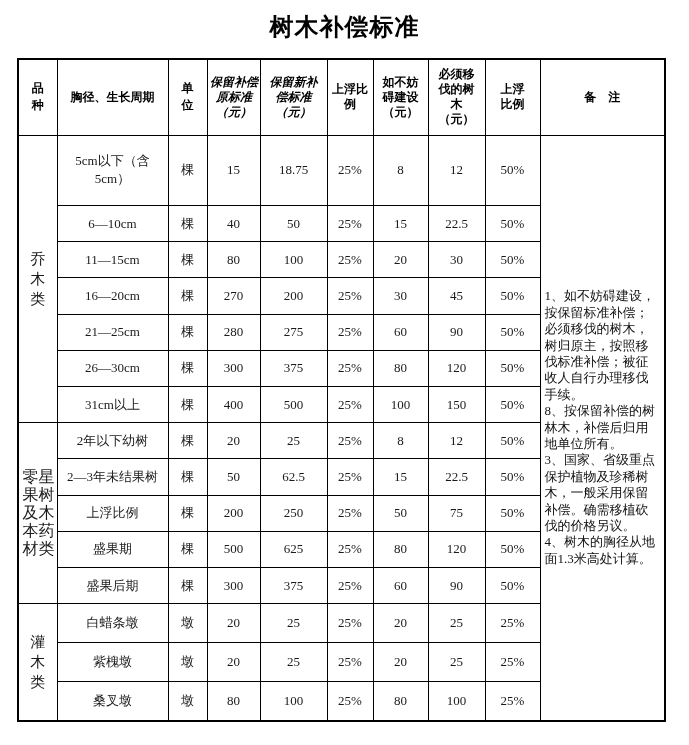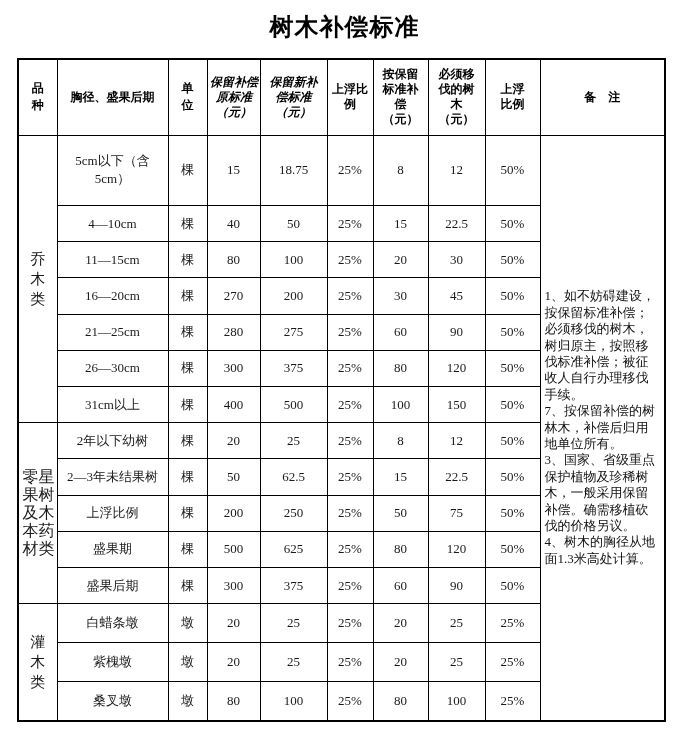--- a/index.html
+++ b/index.html
@@ -83,51 +83,51 @@
         <col style="width:67px">
         <col style="width:46px">
       <col style="width:55px">
         <col style="width:57px">
         <col style="width:55px">
       <col style="width:125px">
     </colgroup>
     <thead>
       <tr>
         <th><span class="w1">品种</span></th>
-        <th><span>胸径、盛果后期</span></th>
+        <th><span>胸径、生长周期</span></th>
         <th><span class="w1">单位</span></th>
         <th><span class="w4">保留补偿原标准（元）</span></th>
         <th><span class="w4">保留新补偿标准（元）</span></th>
         <th><span class="w3">上浮比例</span></th>
-        <th><span class="w3">按保留标准补偿（元）</span></th>
+        <th><span class="w3">如不妨碍建设（元）</span></th>
         <th><span class="w3">必须移伐的树木（元）</span></th>
         <th><span class="w2">上浮比例</span></th>
         <th><span>备　注</span></th>
       </tr>
     </thead>
     <tbody id="table-body">
         <tr>
           <td rowspan="7" class="cat"><span class="v1">乔木类</span></td>
           <td>5cm以下（含5cm）</td>
           <td>棵</td>
           <td>15</td>
           <td>18.75</td>
           <td>25%</td>
           <td>8</td>
           <td>12</td>
           <td>50%</td>
           <td rowspan="15" class="remarks">
             <p>1、如不妨碍建设，按保留标准补偿；必须移伐的树木，树归原主，按照移伐标准补偿；被征收人自行办理移伐手续。</p>
-            <p>7、按保留补偿的树林木，补偿后归用地单位所有。</p>
+            <p>8、按保留补偿的树林木，补偿后归用地单位所有。</p>
             <p>3、国家、省级重点保护植物及珍稀树木，一般采用保留补偿。确需移植砍伐的价格另议。</p>
             <p>4、树木的胸径从地面1.3米高处计算。</p>
           </td>
         </tr>
         <tr>
-          <td>4—10cm</td>
+          <td>6—10cm</td>
           <td>棵</td>
           <td>40</td>
           <td>50</td>
           <td>25%</td>
           <td>15</td>
           <td>22.5</td>
           <td>50%</td>
         </tr>
         <tr>
           <td>11—15cm</td>

